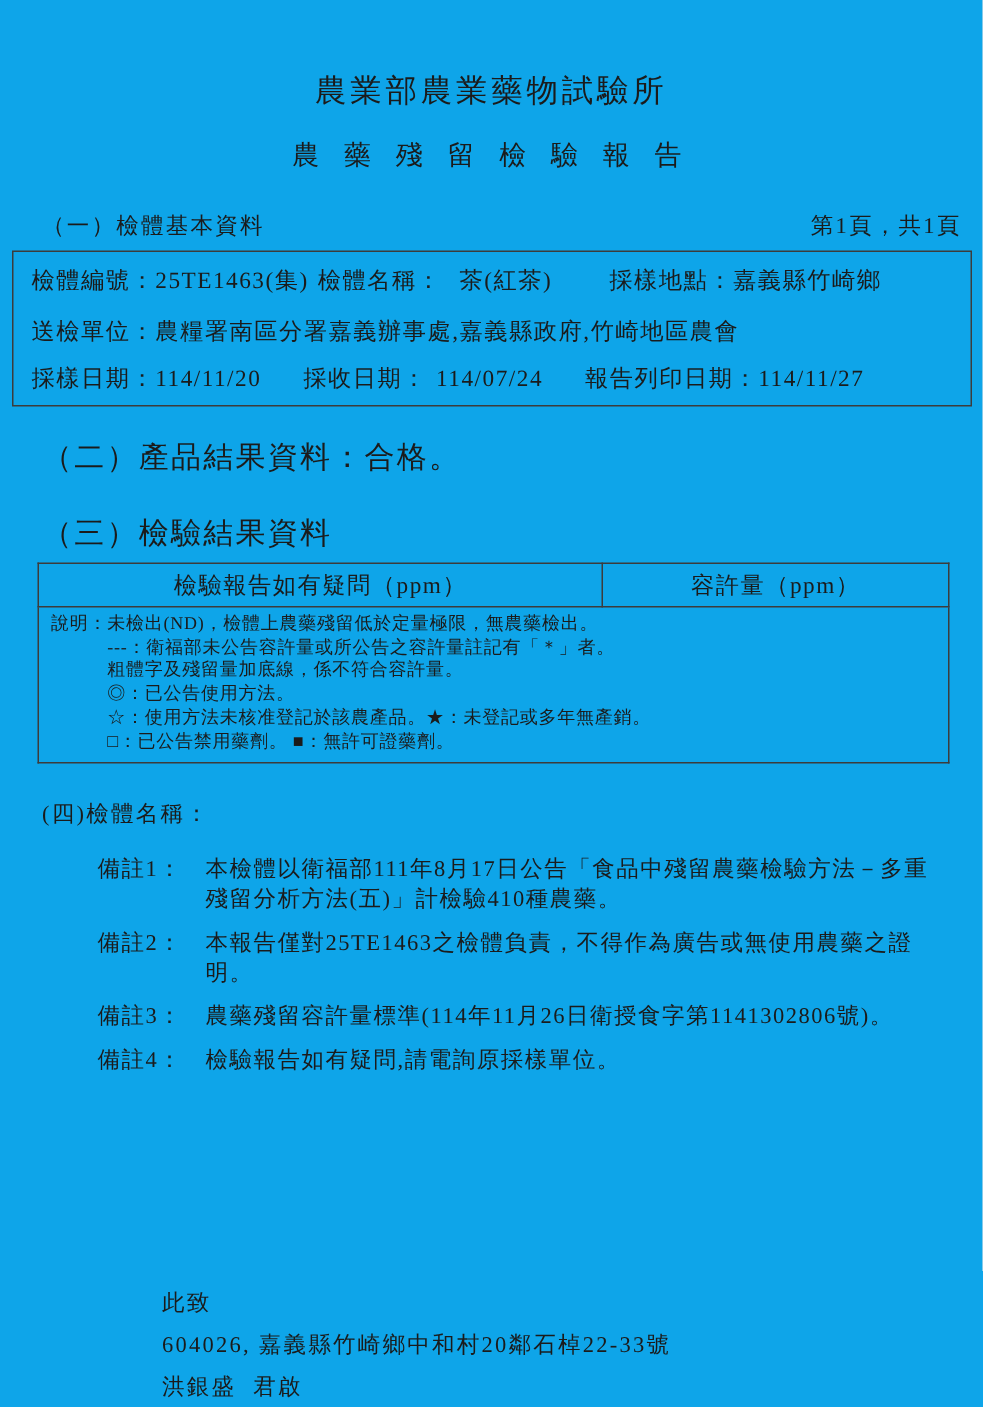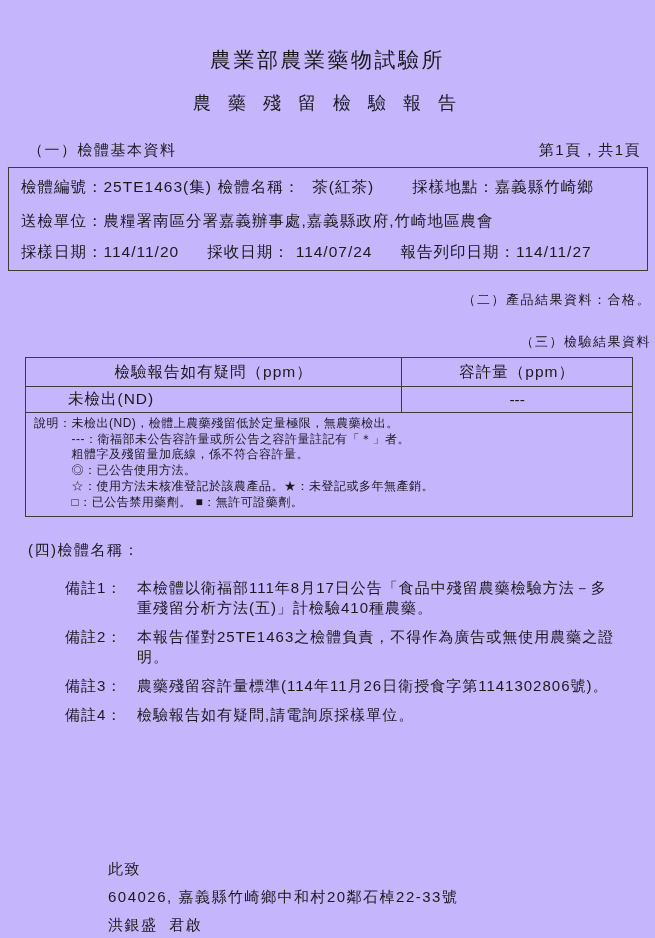--- a/index.html
+++ b/index.html
@@ -1,23 +1,23 @@
 <!DOCTYPE html>
 <html><head>
 <meta charset="utf-8">
 <style>
   html,body { margin:0; padding:0; background:#e8e8e8; }
   .page {
     position: relative;
     width: 655px;
     height: 938px;
     margin: 0 auto;
-    background: #c4b5fd;
+    background: #0ea5e9;
     color: #1b1b1b;
-    font-family: Liberation Sans, sans-serif;
+    font-family: Liberation Serif, serif;
     overflow: hidden;
   }
   .doc-title {
     text-align: center;
     padding-top: 46px;
     font-size: 21px;
     letter-spacing: 2.5px;
     font-weight: normal;
   }
   .doc-subtitle {
@@ -43,23 +43,22 @@
     letter-spacing: 1px;
   }
   .info-line1 { margin-bottom: 13px; }
   .info-line2 { margin-bottom: 10px; }
   .gap6  { display:inline-block; width:6px; }
   .gap12 { display:inline-block; width:12px; }
   .gap28 { display:inline-block; width:28px; }
   .gap38 { display:inline-block; width:38px; }
   .section-heading {
     margin: 20px 4px 0 28px;
-    font-size: 13px;
-    letter-spacing: 1.5px;
-    text-align: right;
+    font-size: 20px;
+    letter-spacing: 1.5px;
   }
   .result-table {
     margin: 6px 0 0 25px;
     width: 608px;
     border-collapse: collapse;
     table-layout: fixed;
   }
   .result-table th, .result-table td {
     border: 1.6px solid #3c3c3c;
     font-weight: normal;
@@ -145,24 +144,20 @@
 
   <table class="result-table">
     <colgroup>
       <col class="col-pesticide">
       <col class="col-limit">
     </colgroup>
     <tbody>
         <tr>
       <th class="th-cell">檢驗報告如有疑問（ppm）</th>
       <th class="th-cell">容許量（ppm）</th>
-    </tr>
-    <tr>
-      <td class="td-pesticide">未檢出(ND)</td>
-      <td class="td-limit">---</td>
     </tr>
     <tr>
       <td class="notes-cell" colspan="2">
         <div class="notes-flex">
           <span class="notes-label">說明：</span>
           <div class="notes-body">
             <div class="note-line">未檢出(ND)，檢體上農藥殘留低於定量極限，無農藥檢出。</div>
             <div class="note-line">---：衛福部未公告容許量或所公告之容許量註記有「＊」者。</div>
             <div class="note-line">粗體字及殘留量加底線，係不符合容許量。</div>
             <div class="note-line">◎：已公告使用方法。</div>

